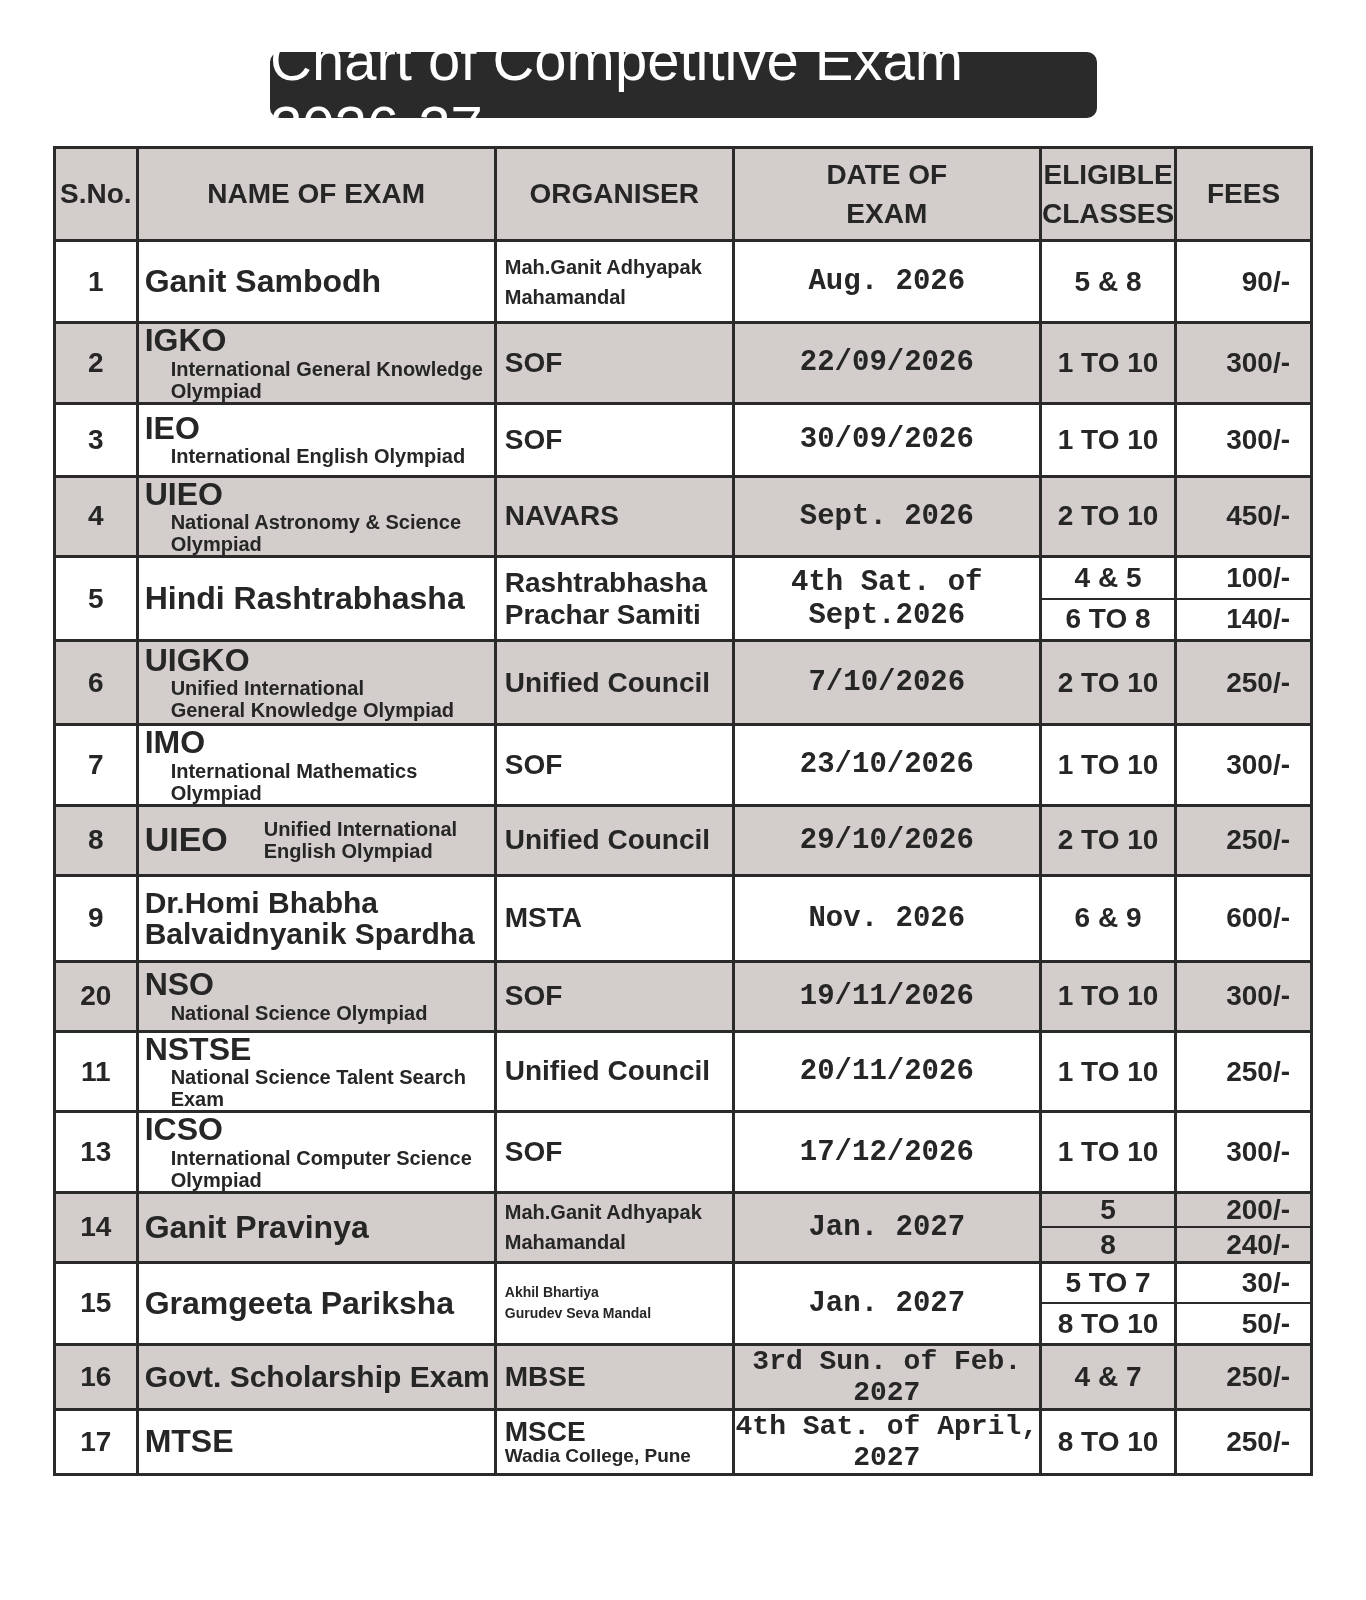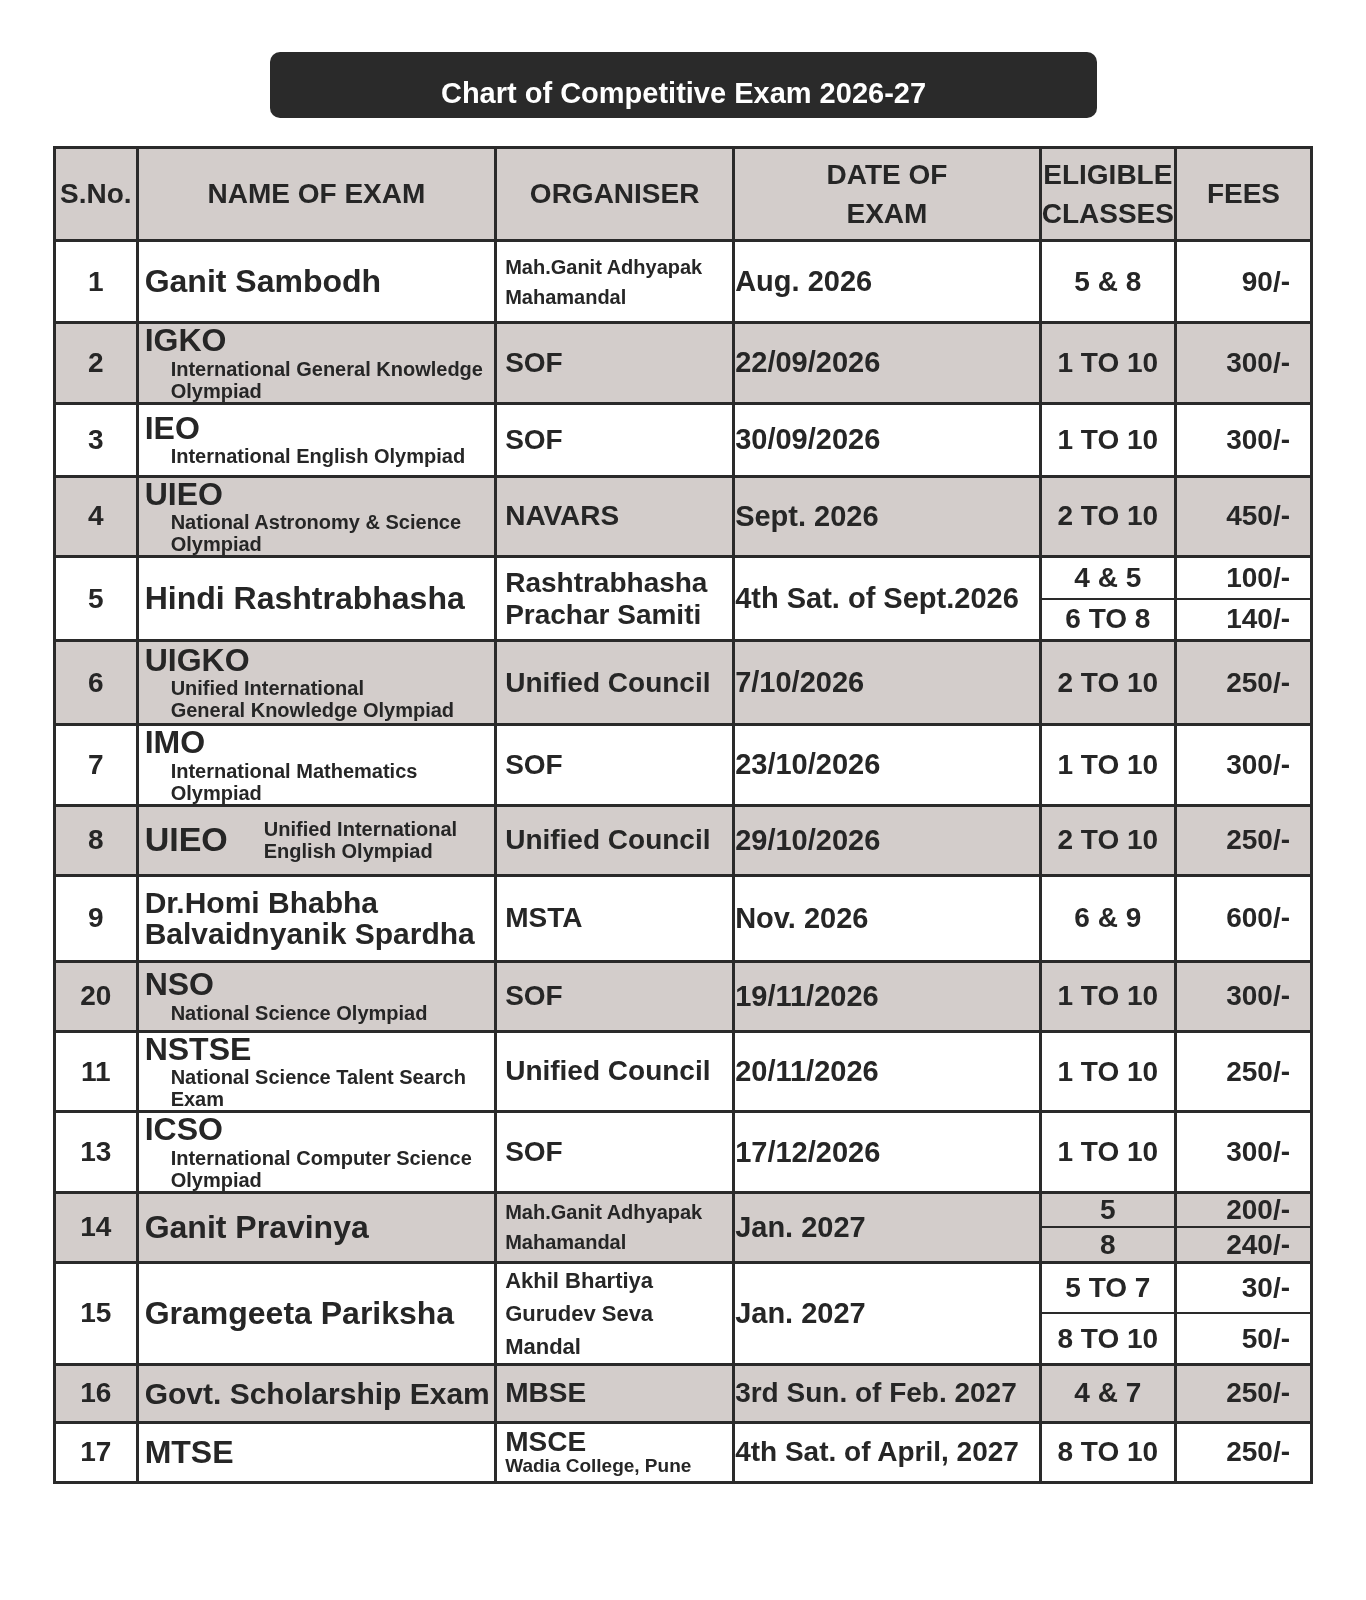--- a/index.html
+++ b/index.html
@@ -1,35 +1,35 @@
 <!DOCTYPE html>
 <html><head>
 <meta charset="utf-8">
 <style>
   html, body { margin: 0; padding: 0; background: #ffffff; }
   body { width: 1366px; height: 1600px; position: relative; font-family: "Liberation Sans", "DejaVu Sans", sans-serif; color: #262626; }
   .title-wrap { position: absolute; top: 52px; left: 270px; width: 827px; height: 66px; background: #2a2a2a; border-radius: 10px; display: flex; align-items: center; justify-content: center; }
-  .title { color: #ffffff; font-weight: bold; font-size: 29px; letter-spacing: 0px; margin-top: 16px; }
+  .title { color: #ffffff; font-weight: normal; font-size: 58px; letter-spacing: 0px; margin-top: 16px; }
   table.chart { position: absolute; top: 146px; left: 53px; width: 1260px; border-collapse: collapse; border: 3px solid #2a2a2a; }
   table.chart td, table.chart th { border: 3px solid #2a2a2a; padding: 0; font-weight: bold; vertical-align: middle; }
   th { background: #d3cdcb; font-size: 28px; text-align: center; line-height: 1.4; }
   tr.shade td { background: #d3cdcb; }
   tr.plain td { background: #ffffff; }
   .sno { text-align: center; font-size: 28px; width: 80px; }
   .name { text-align: left; padding-left: 6px !important; width: 354px; }
   .name .main { font-size: 32px; display: block; line-height: 1.05; }
   .name .sub { font-size: 20px; display: block; line-height: 1.1; font-weight: bold; margin-left: 26px; }
   .inline-wrap { display: flex; align-items: center; gap: 10px; }
   .inline-wrap .main { font-size: 34px; }
   .inline-wrap .sub { font-size: 20px; }
   .org { text-align: left; padding-left: 8px !important; width: 228px; font-size: 28px; line-height: 1.15; }
   .org.small { font-size: 20px; line-height: 1.5; }
   .org .sub { font-size: 19px; display:block; line-height: 1.1;}
   .org .mainline { font-size: 28px; display:block; line-height: 1.0;}
-  .date { text-align: left; width: 310px; font-size: 29px; }
+  .date { text-align: center; width: 310px; font-size: 29px; font-family: Liberation Mono, monospace; }
   .cls { text-align: center; width: 125px; font-size: 28px; }
   .fee { text-align: right; padding-right: 20px !important; width: 115px; font-size: 28px; }
   .split { display: flex; flex-direction: column; height: 100%; }
   .split > div { flex: 1; display: flex; align-items: center; justify-content: center; line-height: 1; }
   .split > div:first-child { border-bottom: 2px solid #2a2a2a; }
   .split.right > div { justify-content: flex-end; padding-right: 20px; }
   td.splitcell { height: 1px; }
 </style>
 </head>
 <body>
@@ -226,21 +226,21 @@
             <div>240/-</div>
           </div>
         </td>
     </tr>
 
     <tr class="plain" style="height:82px">
       <td class="sno">15</td>
       <td class="name">
           <span class="main">Gramgeeta Pariksha</span>
         </td>
-      <td class="org small" style="font-size:22px"><span>Akhil Bhartiya</span><br><span>Gurudev Seva Mandal</span></td>
+      <td class="org small" style="font-size:14px"><span>Akhil Bhartiya</span><br><span>Gurudev Seva Mandal</span></td>
       <td class="date">Jan. 2027</td>
       <td class="cls splitcell">
           <div class="split">
             <div>5 TO 7</div>
             <div>8 TO 10</div>
           </div>
         </td>
       <td class="splitcell" style="width:115px;font-size:28px">
           <div class="split right">
             <div>30/-</div>

